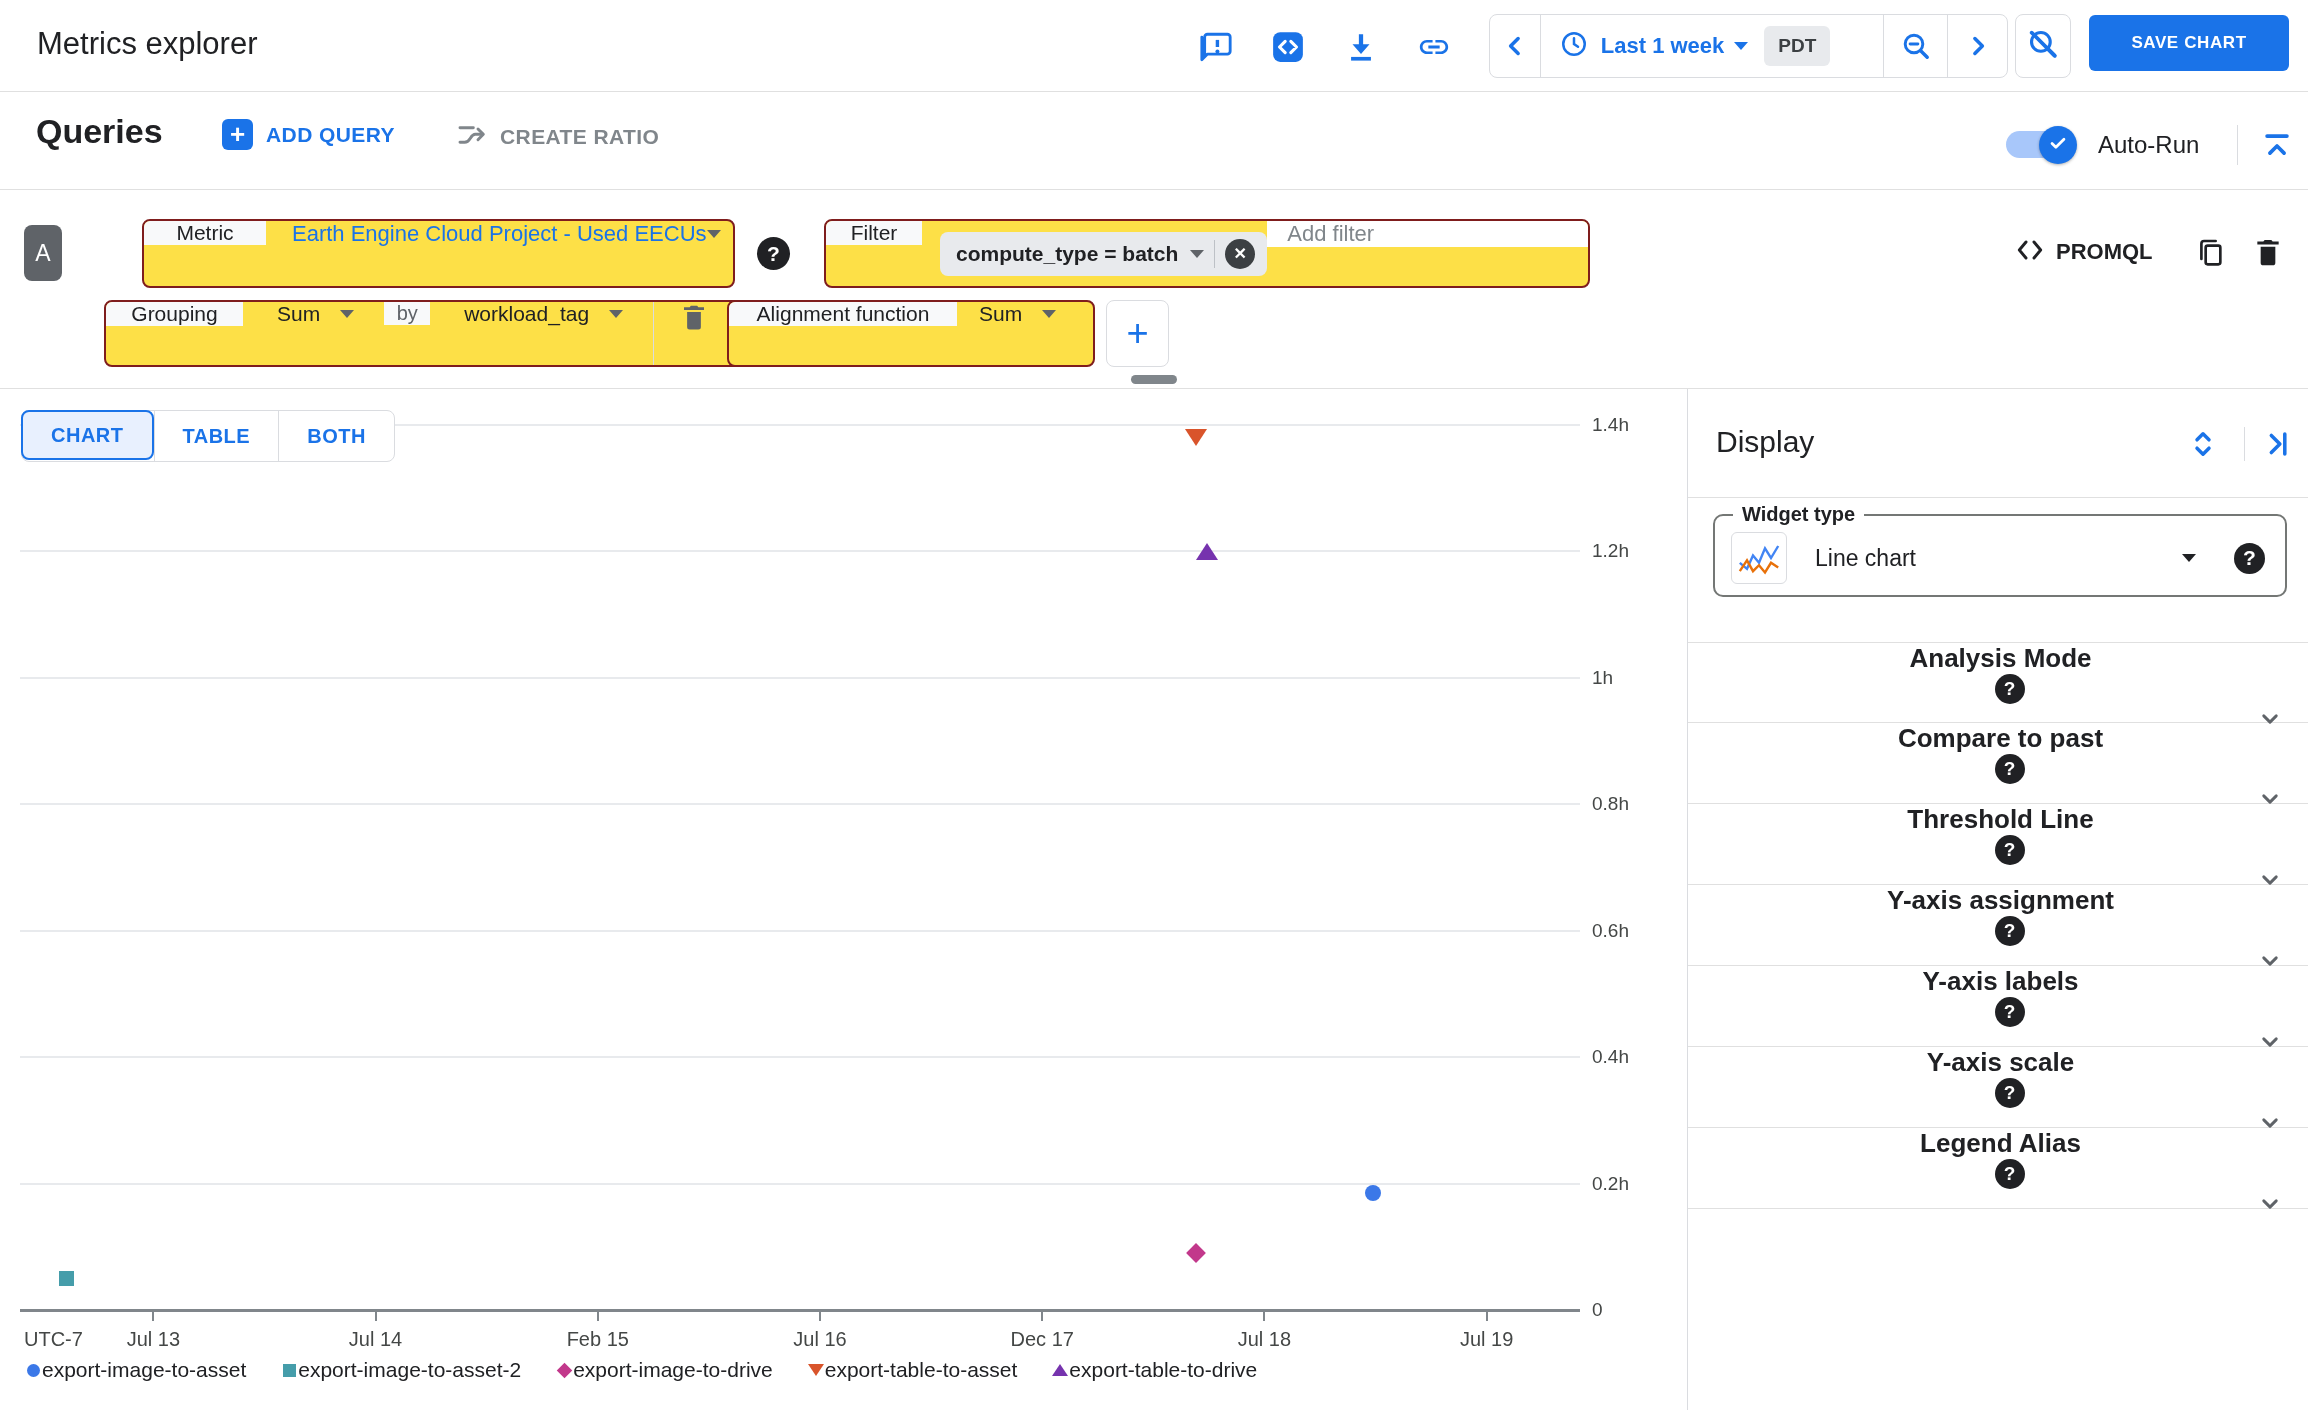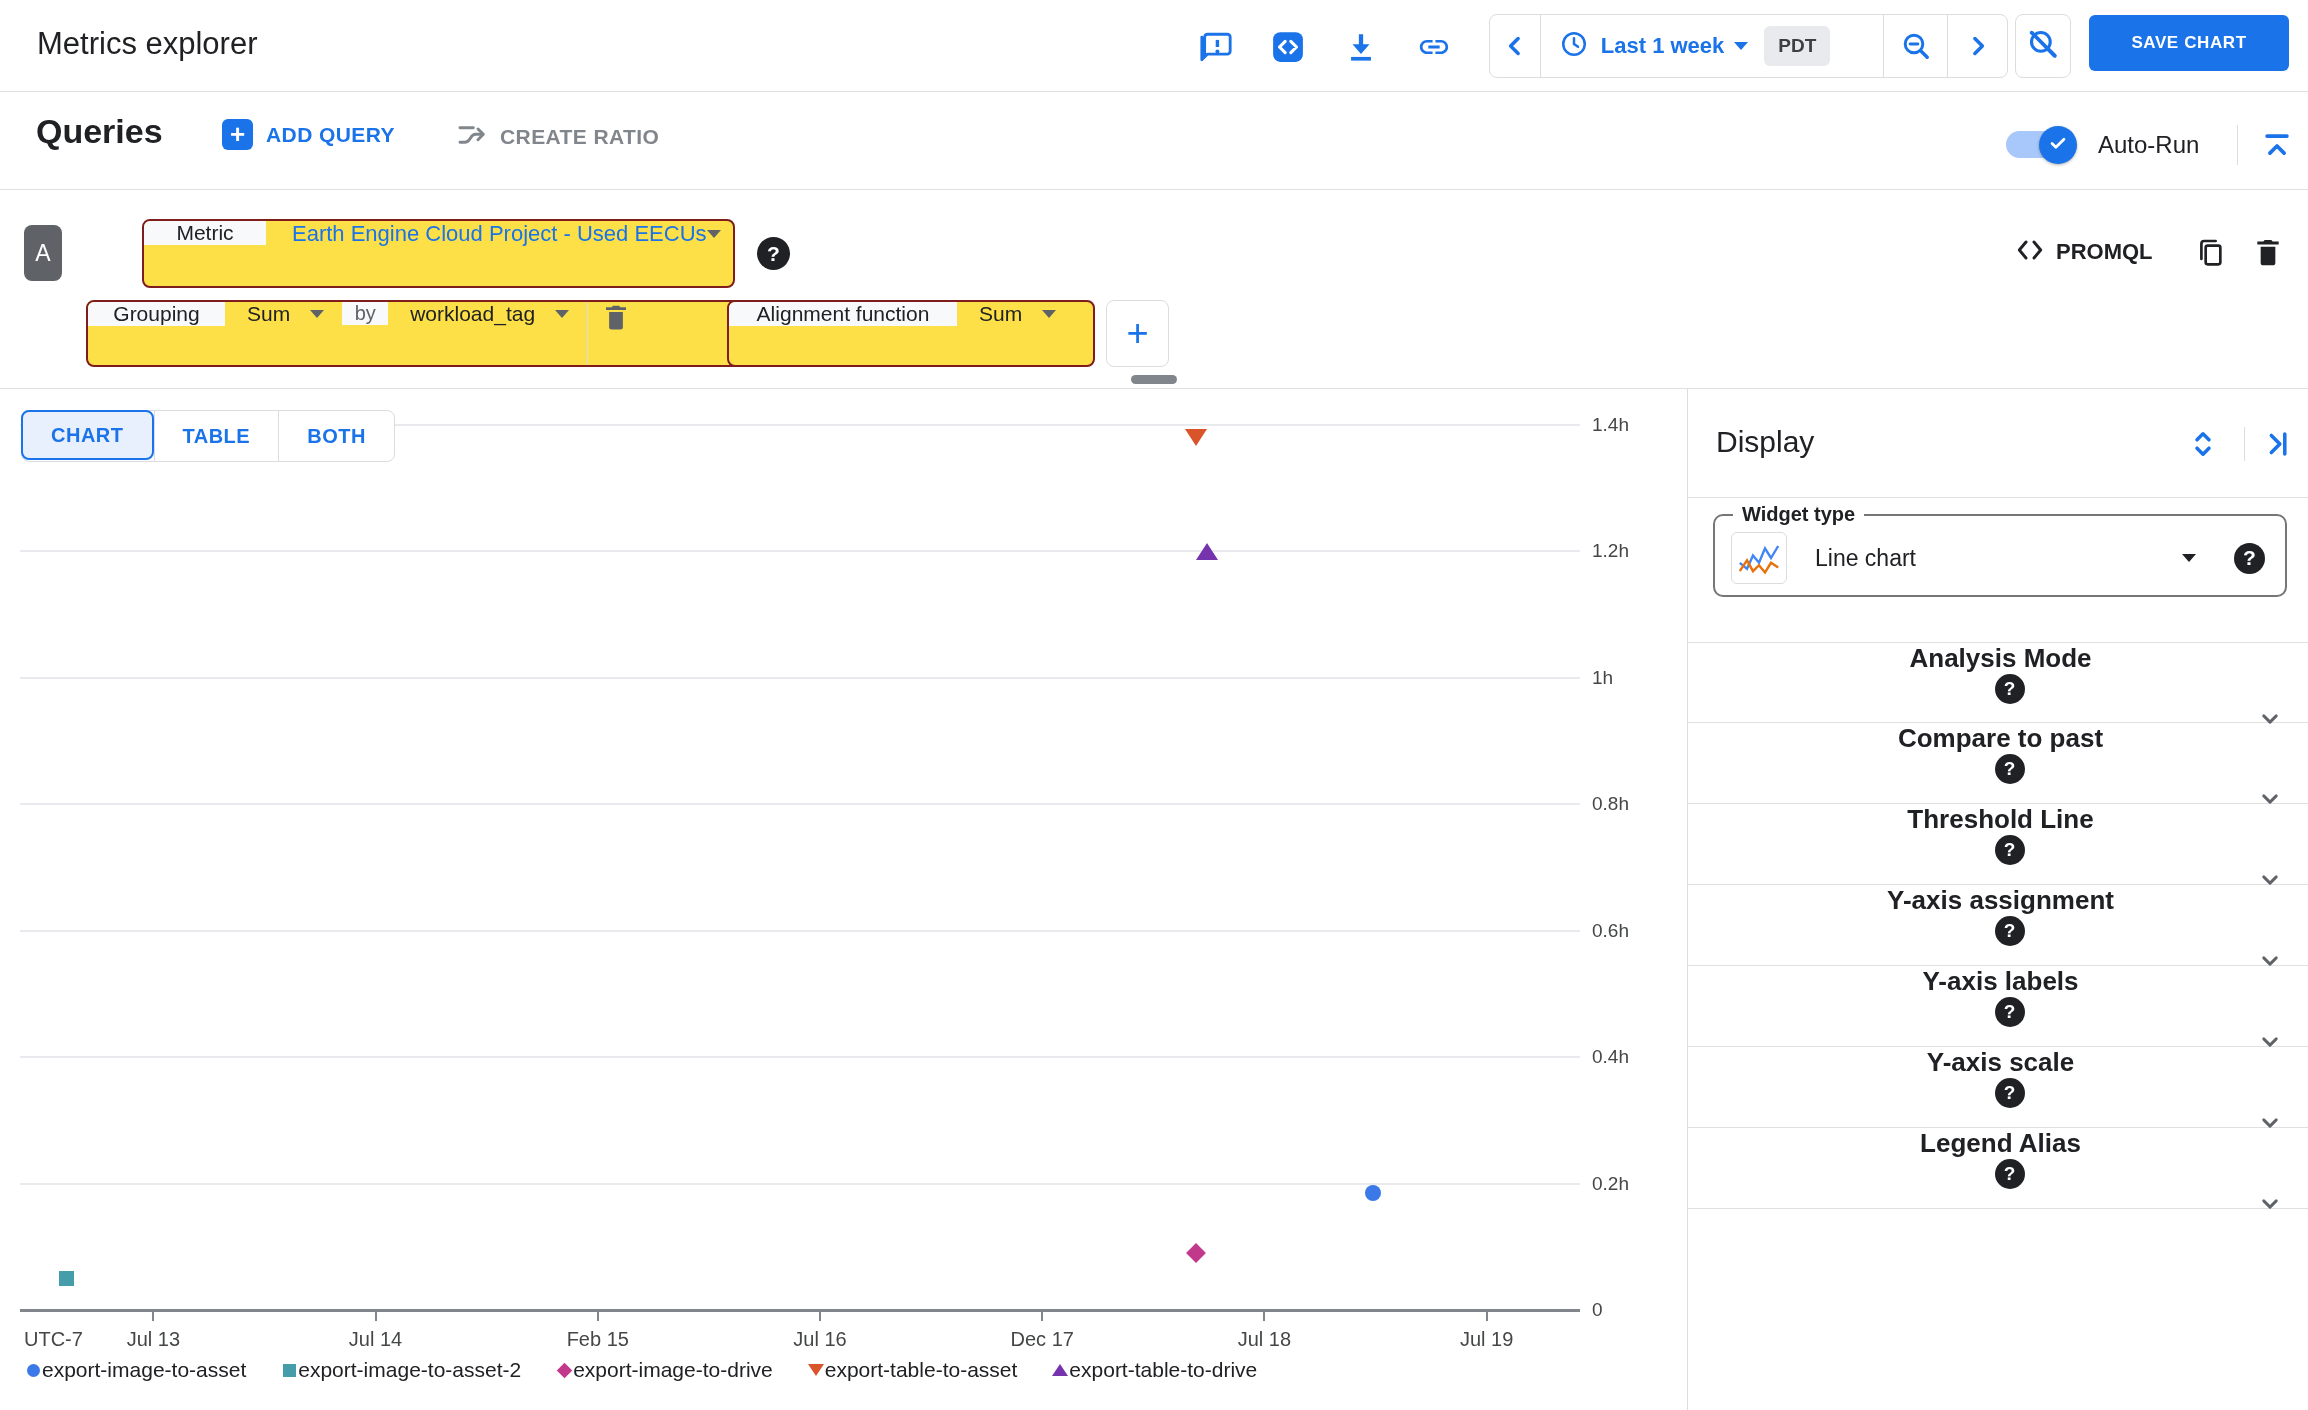--- a/index.html
+++ b/index.html
@@ -56,21 +56,21 @@
   .filter-chip-text { font-size:21px; font-weight:700; color:#202124; }
   .filter-chip .caret { margin-left:12px; }
   .chip-div { width:1px; height:28px; background:#bdc1c6; margin:0 10px; }
   .chip-x { width:30px; height:30px; border-radius:50%; background:#3c4043; color:#fff; font-size:16px; font-weight:700; display:flex; align-items:center; justify-content:center; cursor:pointer; }
   .add-filter { flex:1; border:none; outline:none; font-size:22px; padding:0 20px; color:#202124; font-family:inherit; min-width:40px; }
   .add-filter::placeholder { color:#80868b; }
   .promql { position:absolute; left:2014px; top:44px; display:flex; align-items:center; cursor:pointer; }
   .promql-label { margin-left:10px; font-size:22px; font-weight:700; color:#202124; }
   .copy-btn { position:absolute; left:2192px; top:44px; width:38px; height:38px; display:flex; align-items:center; justify-content:center; cursor:pointer; }
   .trash-a { position:absolute; left:2248px; top:42px; width:40px; height:40px; display:flex; align-items:center; justify-content:center; cursor:pointer; }
-  .grouping-box { left:86px; top:110px; width:710px; height:67px; }
+  .grouping-box { left:104px; top:110px; width:710px; height:67px;gap:12px; }
   .grouping-box .lab-grouping { width:137px; }
   .dd-val { display:flex; align-items:center; padding:0 18px 0 22px; font-size:21px; cursor:pointer; }
   .dd-val .caret { margin-left:20px; }
   .lab-by { width:46px; font-size:20px; color:#5f6368; }
   .vdiv { width:1px; background:#dadce0; align-self:stretch; }
   .trash-cell { width:56px; display:flex; align-items:center; justify-content:center; cursor:pointer; }
   .alignment-box { left:727px; top:110px; width:368px; height:67px; }
   .alignment-box .fbox-label { width:228px; }
   .plus-box { position:absolute; left:1106px; top:110px; width:63px; height:67px; border:1px solid #dadce0; border-radius:8px; display:flex; align-items:center; justify-content:center; color:#1a73e8; font-size:38px; font-weight:400; cursor:pointer; background:#fff; }
   .drag-handle { position:absolute; left:1131px; top:185px; width:46px; height:9px; border-radius:5px; background:#80868b; cursor:row-resize; }
@@ -229,20 +229,30 @@
     <div class="fbox metric-box">
       <div class="fbox-label">Metric</div>
       <div class="metric-value">
         <span style="white-space:nowrap;overflow:hidden;text-overflow:ellipsis;">Earth Engine Cloud Project - Used EECUs</span>
         <span class="caret"></span>
       </div>
     </div>
 
     <div class="help-circle help-a">?</div>
 
+    <div class="fbox filter-box">
+      <div class="fbox-label">Filter</div>
+      <div class="filter-chip">
+        <span class="filter-chip-text">compute_type = batch</span>
+        <span class="caret"></span>
+        <span class="chip-div"></span>
+        <span class="chip-x">✕</span>
+      </div>
+      <input class="add-filter" placeholder="Add filter" style="">
+    </div>
 
     <div class="promql">
       <span>
         <svg width="32" height="32" viewBox="0 0 24 24">
             <path d="M9 6l-5 6 5 6M15 6l5 6-5 6" fill="none" stroke="#202124" stroke-width="2.2" stroke-linecap="round" stroke-linejoin="round"></path>
           </svg>
       </span>
       <span class="promql-label">PROMQL</span>
     </div>
     <div class="copy-btn">

